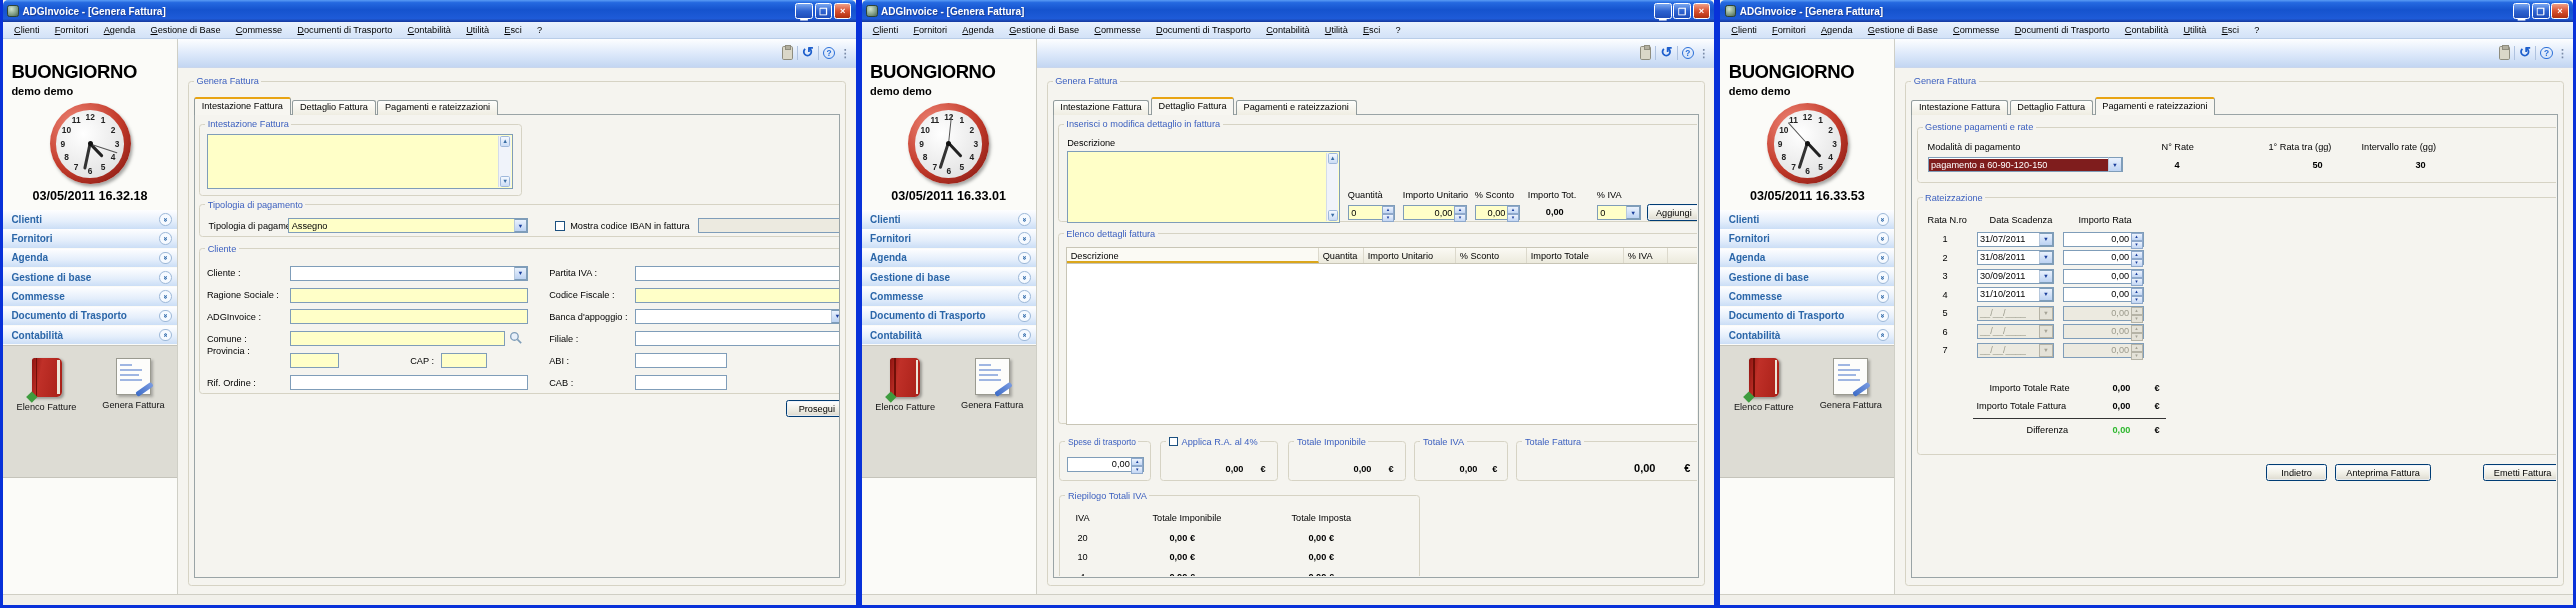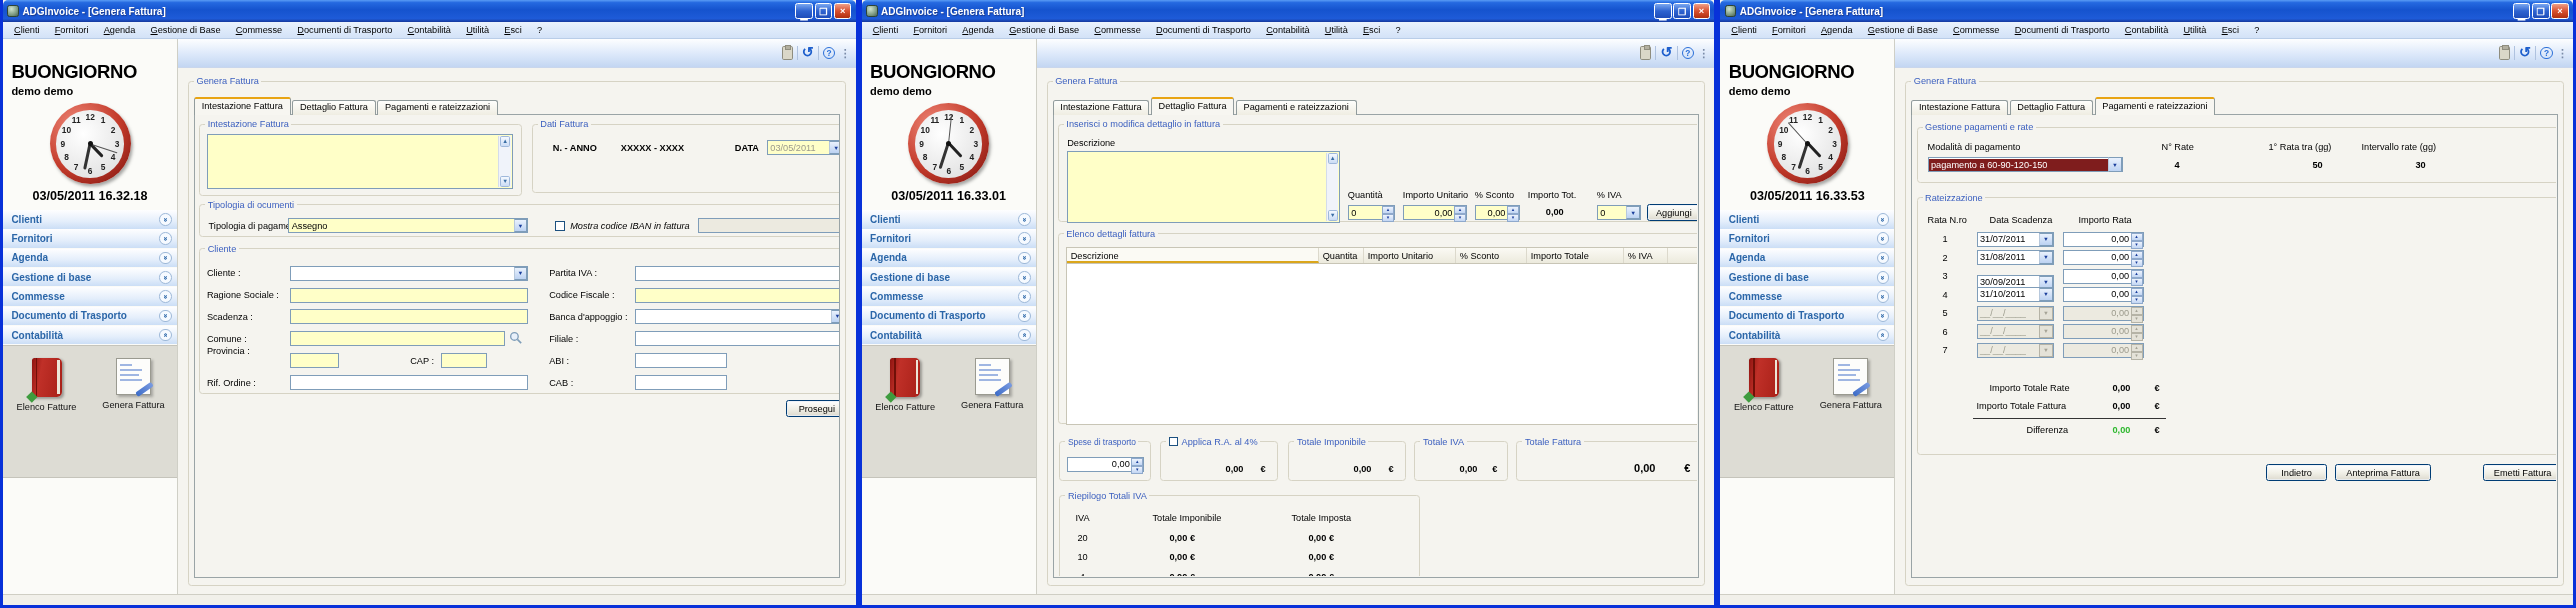--- a/index.html
+++ b/index.html
@@ -278,59 +278,49 @@
           <fieldset class="g" style="left:3.4px;top:3.4px;width:323px;height:77px;">
             <legend>Intestazione Fattura</legend>
             <div class="ta" style="left:6.7px;top:5px;right:8.4px;height:55px;">
               <div class="vscroll">
                       <span class="a up">▲</span>
                       <span class="a dn">▼</span>
                     </div>
             </div>
           </fieldset>
 
-          <fieldset class="g" style="left:336px;top:3.4px;width:316px;height:74px;">
-            <legend>Dati Fattura</legend>
-            <span class="lbl b" style="left:20px;top:13.4px;">N. - ANNO</span>
-            <span class="lbl b" style="left:88px;top:13.4px;">XXXXX - XXXX</span>
-            <span class="lbl b" style="left:202px;top:13.4px;">DATA</span>
-            <div class="txt yellow" style="left:234px;top:11px;width:77px;color:#9C9B8D;">
-              <span>03/05/2011</span>
-              <span class="arw">▼</span>
-            </div>
-          </fieldset>
 
           <fieldset class="g" style="left:3.4px;top:84px;width:649px;height:37px;">
-            <legend>Tipologia di ocumenti</legend>
+            <legend>Tipologia di pagamento</legend>
             <span class="lbl" style="left:8.4px;top:11px;">Tipologia di pagamento :</span>
             <div class="txt yellow" style="left:88px;top:8.4px;width:240px;">
               <span>Assegno</span>
               <span class="arw">▼</span>
             </div>
             <span class="chk" style="left:355px;top:11px;"></span>
-            <span class="lbl" style="left:370px;top:11px;font-style:italic;">Mostra codice IBAN in fattura</span>
+            <span class="lbl" style="left:370px;top:11px;">Mostra codice IBAN in fattura</span>
             <div class="txt gray" style="left:498px;top:8.4px;width:145px;"></div>
           </fieldset>
 
           <fieldset class="g" style="left:3.4px;top:128px;width:649px;height:150px;">
             <legend>Cliente</legend>
             <span class="lbl" style="left:6.7px;top:14.3px;">Cliente :</span>
             <div class="txt" style="left:90px;top:11.8px;width:238px;">
                     <span></span>
                     <span class="arw">▼</span>
                   </div>
             <span class="lbl" style="left:349px;top:14.3px;">Partita IVA :</span>
             <div class="txt" style="left:435px;top:11.8px;width:210px;"></div>
 
             <span class="lbl" style="left:6.7px;top:36px;">Ragione Sociale :</span>
             <div class="txt yellow" style="left:90px;top:34px;width:238px;"></div>
             <span class="lbl" style="left:349px;top:36px;">Codice Fiscale :</span>
             <div class="txt yellow" style="left:435px;top:34px;width:210px;"></div>
 
-            <span class="lbl" style="left:6.7px;top:58px;">Scadenza :</span>
+            <span class="lbl" style="left:6.7px;top:58px;">ADGInvoice :</span>
             <div class="txt yellow" style="left:90px;top:55px;width:238px;"></div>
             <span class="lbl" style="left:349px;top:58px;">Banca d'appoggio :</span>
             <div class="txt" style="left:435px;top:55px;width:210px;">
                     <span></span>
                     <span class="arw">▼</span>
                   </div>
 
             <span class="lbl" style="left:6.7px;top:80px;">Comune :</span>
             <div class="txt yellow" style="left:90px;top:77px;width:215px;"></div>
             <span class="mag" style="left:309px;top:77px;">
@@ -786,21 +776,21 @@
                   </div>
             <div class="txt num" style="left:145px;top:47px;width:81px;padding-right:13.4px;">
                     <span>0,00</span>
                     <span class="spin">
                       <i>▴</i>
                       <i>▾</i>
                     </span>
                   </div>
 
             <span class="lbl" style="left:25px;top:68px;">3</span>
-            <div class="txt" style="left:59px;top:66px;width:77px;margin-top:6px;">
+            <div class="txt" style="left:59px;top:66px;width:77px;">
                     <span>30/09/2011</span>
                     <span class="arw">▼</span>
                   </div>
             <div class="txt num" style="left:145px;top:66px;width:81px;padding-right:13.4px;">
                     <span>0,00</span>
                     <span class="spin">
                       <i>▴</i>
                       <i>▾</i>
                     </span>
                   </div>

